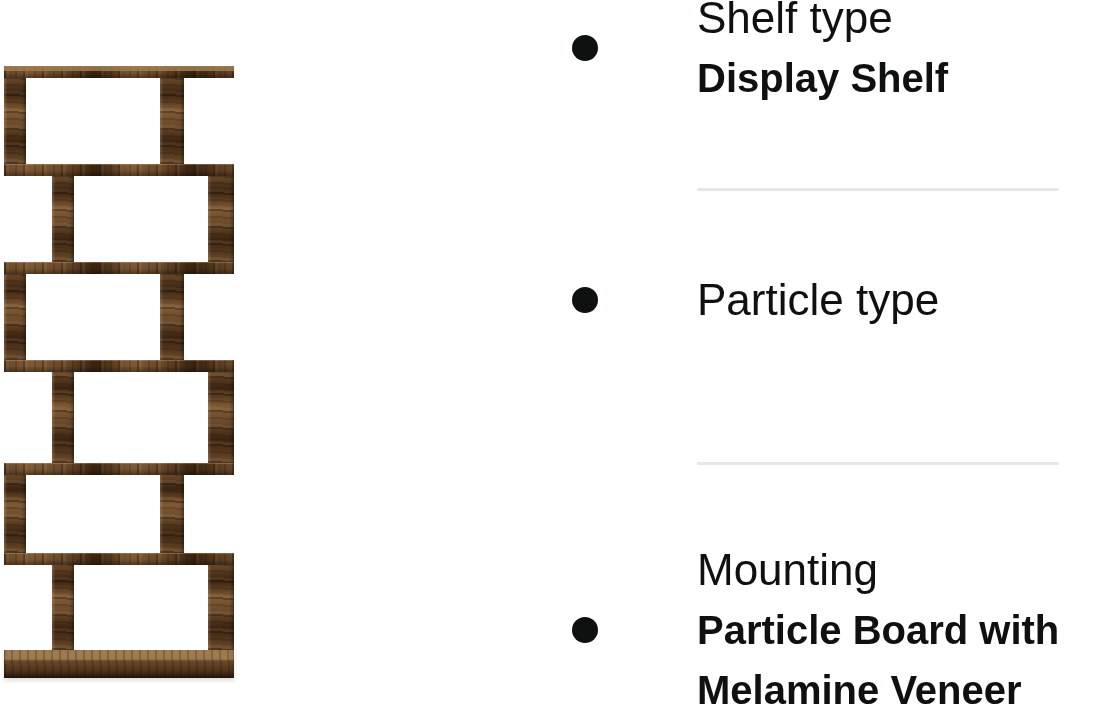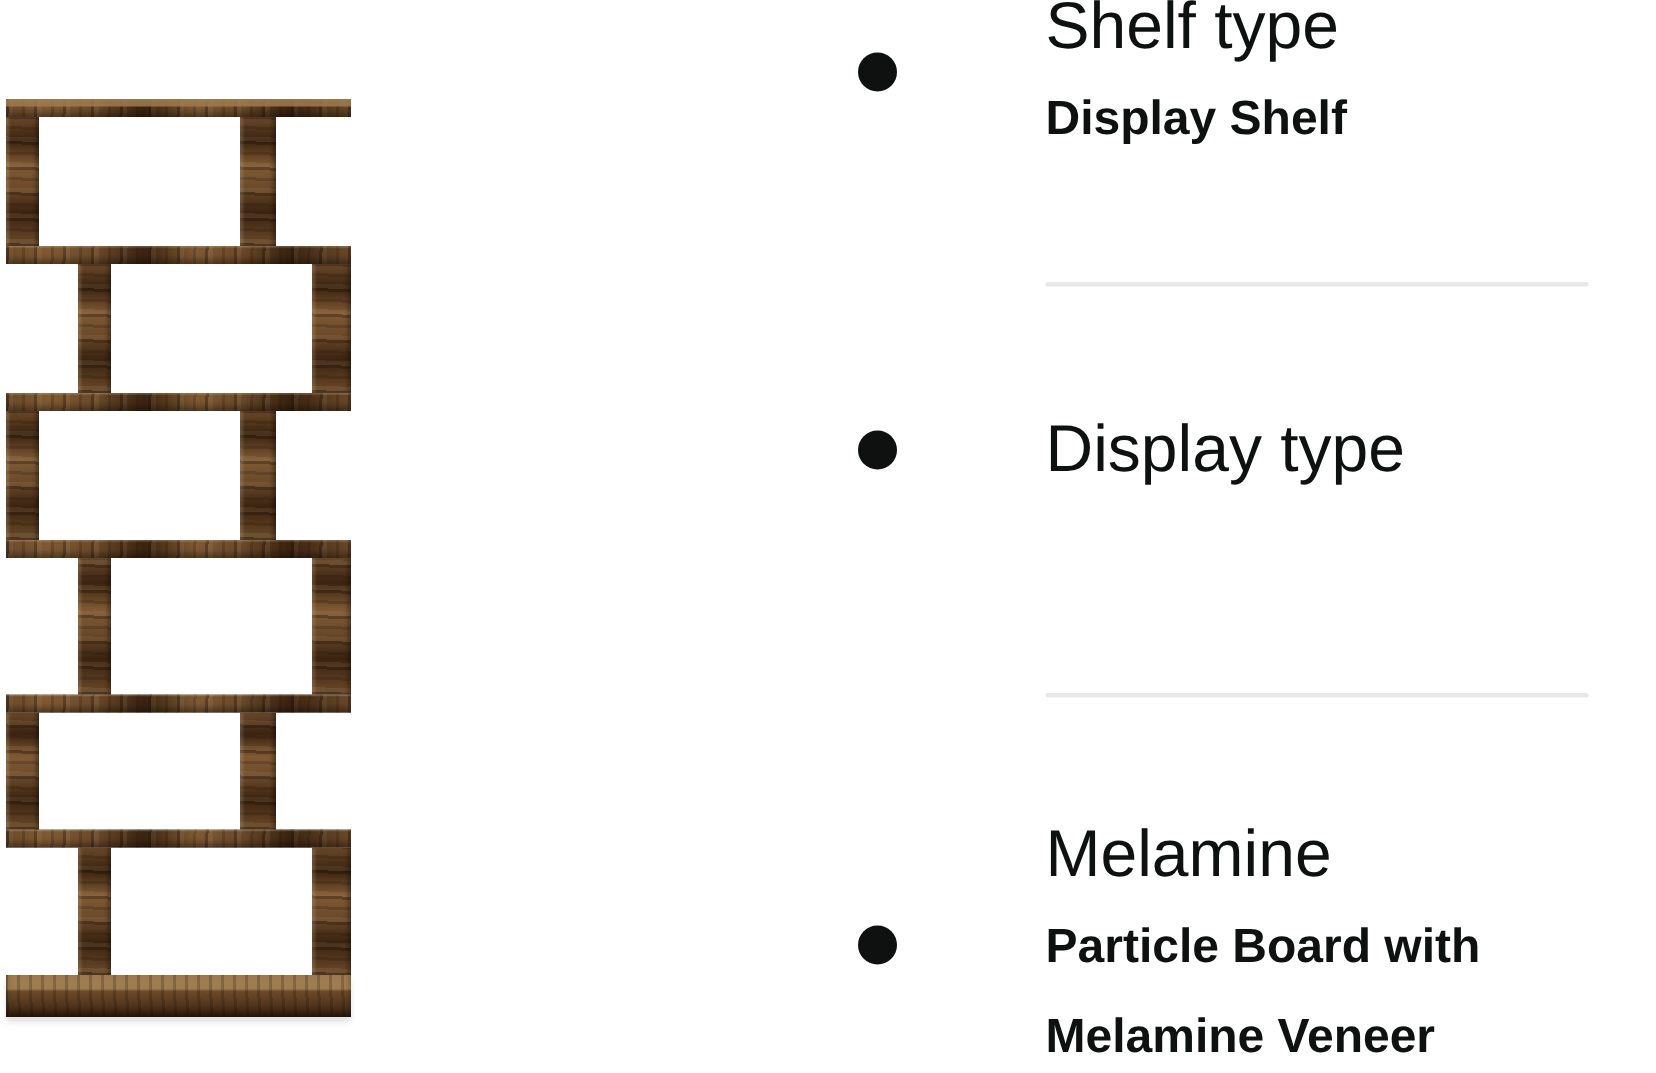--- a/index.html
+++ b/index.html
@@ -112,21 +112,21 @@
     flex-shrink:0;
   }
   .fact-text{width:407px;}
   .fact-label{
     font-size:44px;
     font-weight:400;
     line-height:60px;
     color:var(--text-primary);
   }
   .fact-value{
-    font-size:32px;
+    font-size:40px;
     font-weight:700;
     line-height:60px;
     color:var(--text-primary);
   }
   .divider{
     position:absolute;
     left:697px;
     width:362px;
     height:3px;
     background:var(--divider);
@@ -175,27 +175,27 @@
       <div class="fact-label">Shelf type</div>
       <div class="fact-value">Display Shelf</div>
     </div>
   </div>
 
   <div class="divider div-1"></div>
 
   <div class="fact-row row-2">
     <span class="bullet"></span>
     <div class="fact-text">
-      <div class="fact-label">Display type</div>
+      <div class="fact-label">Particle type</div>
     </div>
   </div>
 
   <div class="divider div-2"></div>
 
   <div class="fact-row row-3">
     <span class="bullet"></span>
     <div class="fact-text">
-      <div class="fact-label">Melamine</div>
+      <div class="fact-label">Mounting</div>
       <div class="fact-value">Particle Board with Melamine Veneer</div>
     </div>
   </div>
 
 </section>
 
 </body></html>

